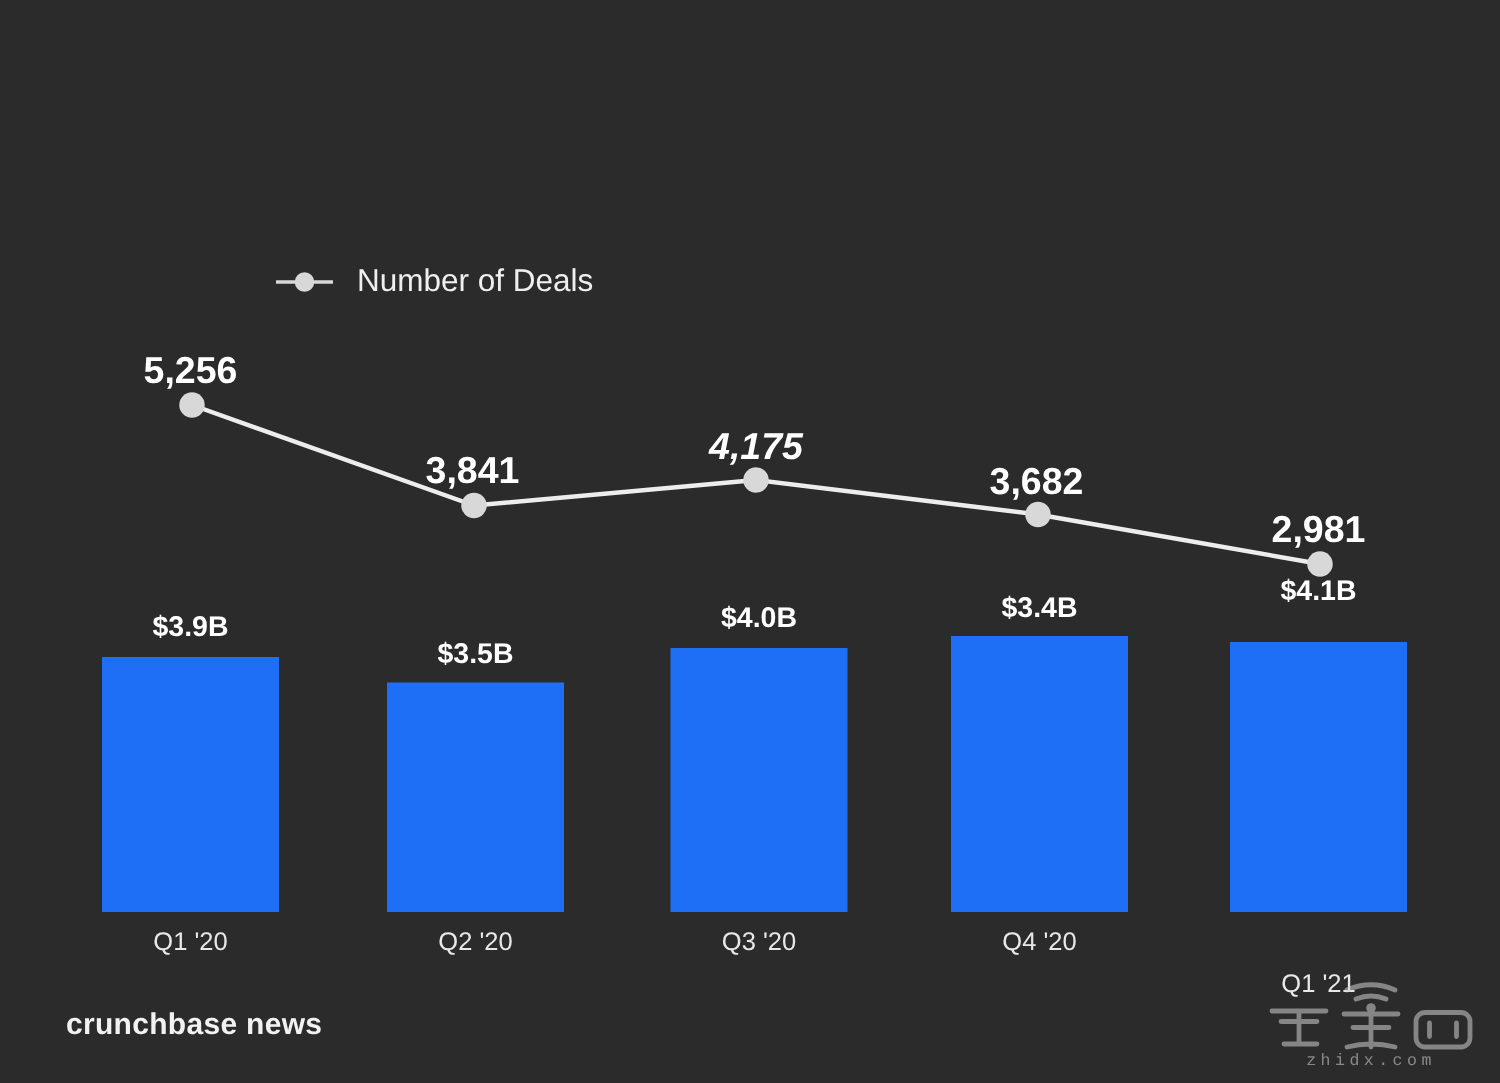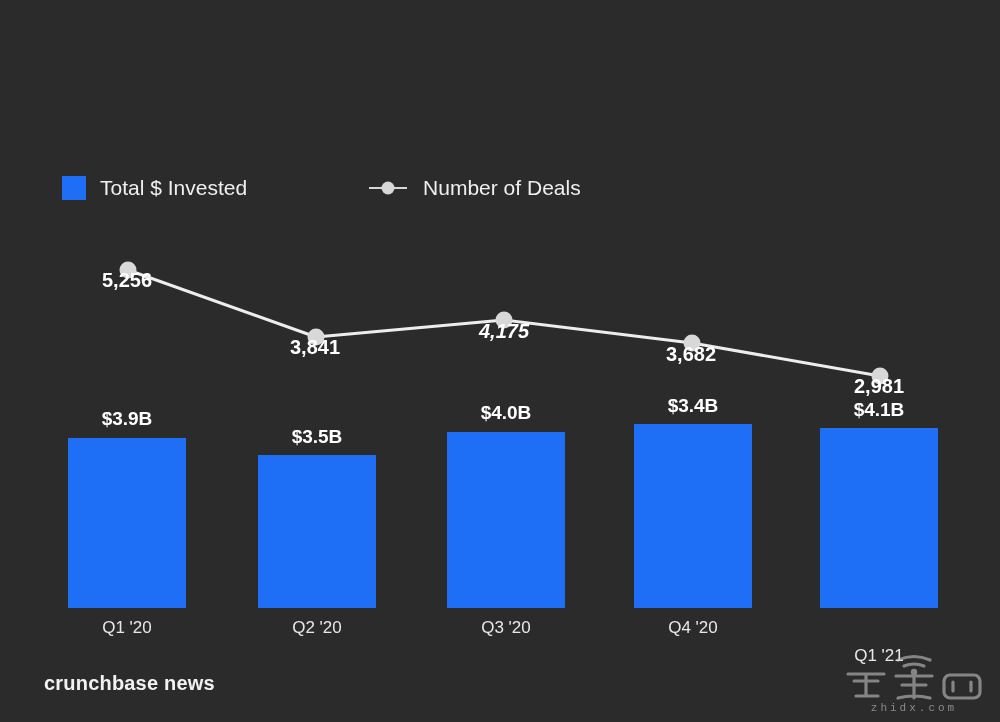--- a/index.html
+++ b/index.html
@@ -95,25 +95,24 @@
     color: #ffffff;
     font-size: 19px;
     font-weight: bold;
     text-align: center;
     white-space: nowrap;
   }
 
   .point-label {
     position: absolute;
     color: #ffffff;
-    font-size: 20px;
-    font-weight: bold;
-    text-align: center;
-    white-space: nowrap;
-    margin-top: 36px;
+    font-size: 25px;
+    font-weight: bold;
+    text-align: center;
+    white-space: nowrap;
   }
 
   .axis-label {
     position: absolute;
     color: #e8e8e8;
     font-size: 17px;
     font-weight: normal;
     text-align: center;
     white-space: nowrap;
   }
@@ -149,24 +148,20 @@
     font-family: Liberation Mono, monospace;
   }
 </style>
 </head>
 <body>
 
 <div id="chart-root">
 
 
   <div class="legend">
-    <div class="legend-item invested">
-      <span class="legend-swatch-bar"></span>
-      <span class="legend-label">Total $ Invested</span>
-    </div>
     <div class="legend-item deals">
       <span class="legend-swatch-line">
         <svg width="42" height="22" viewBox="0 0 42 22" xmlns="http://www.w3.org/2000/svg">
           <line x1="2" y1="11" x2="40" y2="11" stroke="#D8D8D8" stroke-width="2.2"></line>
           <circle cx="21" cy="11" r="6.5" fill="#D8D8D8"></circle>
         </svg>
       </span>
       <span class="legend-label">Number of Deals</span>
     </div>
   </div>
@@ -182,21 +177,21 @@
       </svg>
   <div class="bar" style="left: 68px; top: 438px; width: 118px; height: 170px; background: rgb(31, 110, 246);"></div>
       <div class="bar" style="left: 258px; top: 455px; width: 118px; height: 153px; background: rgb(31, 110, 246);"></div>
       <div class="bar" style="left: 447px; top: 432px; width: 118px; height: 176px; background: rgb(31, 110, 246);"></div>
       <div class="bar" style="left: 634px; top: 424px; width: 118px; height: 184px; background: rgb(31, 110, 246);"></div>
       <div class="bar" style="left: 820px; top: 428px; width: 118px; height: 180px; background: rgb(31, 110, 246);"></div>
       <div class="bar-label" style="left: 57px; top: 408px; width: 140px;">$3.9B</div>
       <div class="bar-label" style="left: 247px; top: 426px; width: 140px;">$3.5B</div>
       <div class="bar-label" style="left: 436px; top: 402px; width: 140px;">$4.0B</div>
       <div class="bar-label" style="left: 623px; top: 395px; width: 140px;">$3.4B</div>
-      <div class="bar-label" style="left: 809px; top: 399px; width: 140px;">$4.1B</div>
+      <div class="bar-label" style="left: 809px; top: 384px; width: 140px;">$4.1B</div>
       <div class="point-label" style="left: 57px; top: 233px; width: 140px;">5,256</div>
       <div class="point-label" style="left: 245px; top: 300px; width: 140px;">3,841</div>
       <div class="point-label" style="left: 434px; top: 284px; width: 140px; font-style: italic;">4,175</div>
       <div class="point-label" style="left: 621px; top: 307px; width: 140px;">3,682</div>
       <div class="point-label" style="left: 809px; top: 339px; width: 140px;">2,981</div>
       <div class="axis-label" style="left: 57px; top: 618px; width: 140px;">Q1 '20</div>
       <div class="axis-label" style="left: 247px; top: 618px; width: 140px;">Q2 '20</div>
       <div class="axis-label" style="left: 436px; top: 618px; width: 140px;">Q3 '20</div>
       <div class="axis-label" style="left: 623px; top: 618px; width: 140px;">Q4 '20</div>
       <div class="axis-label" style="left: 809px; top: 646px; width: 140px;">Q1 '21</div>

